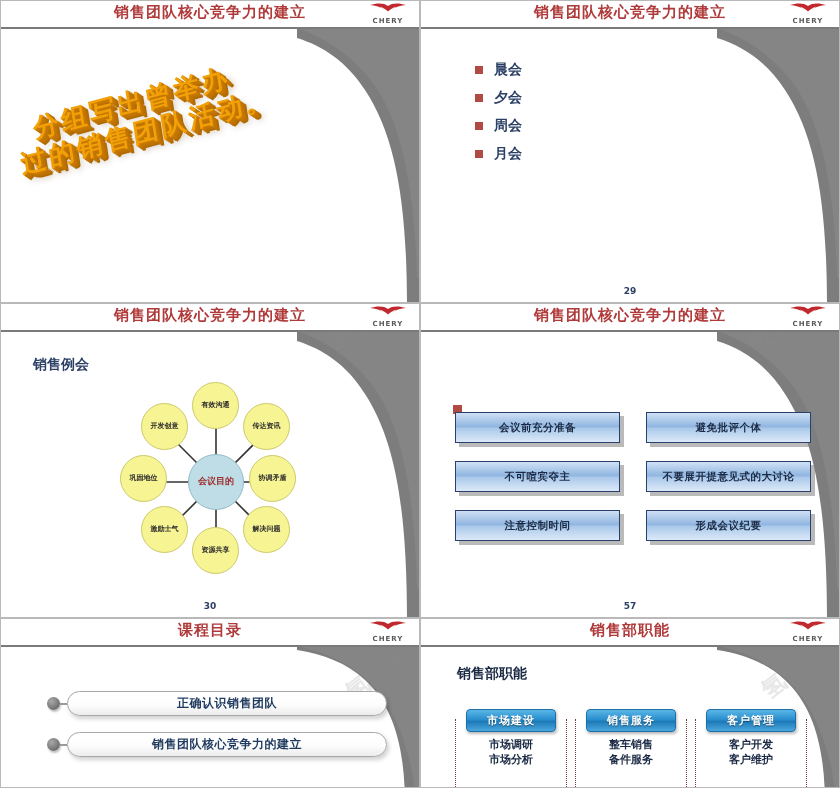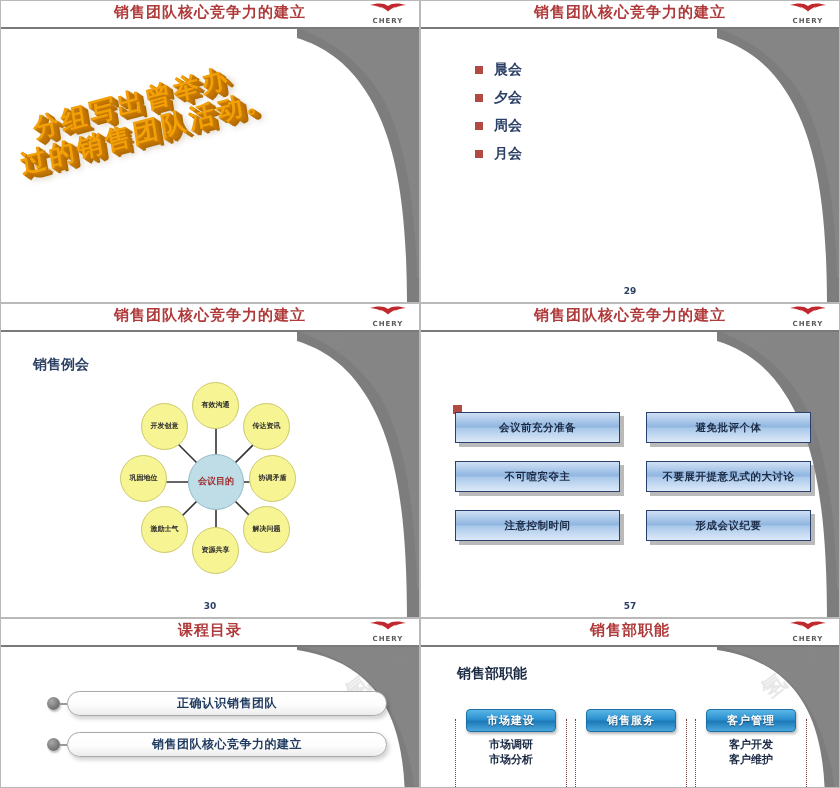--- a/index.html
+++ b/index.html
@@ -443,20 +443,24 @@
         </div>
         <div class="fitems">
           <div>市场调研</div>
           <div>市场分析</div>
         </div>
       </div>
       <div class="fcol">
         <div class="fcap">
           <span>销售服务</span>
         </div>
+        <div class="fitems">
+          <div>整车销售</div>
+          <div>备件服务</div>
+        </div>
       </div>
       <div class="fcol">
         <div class="fcap">
           <span>客户管理</span>
         </div>
         <div class="fitems">
           <div>客户开发</div>
           <div>客户维护</div>
         </div>
       </div>

